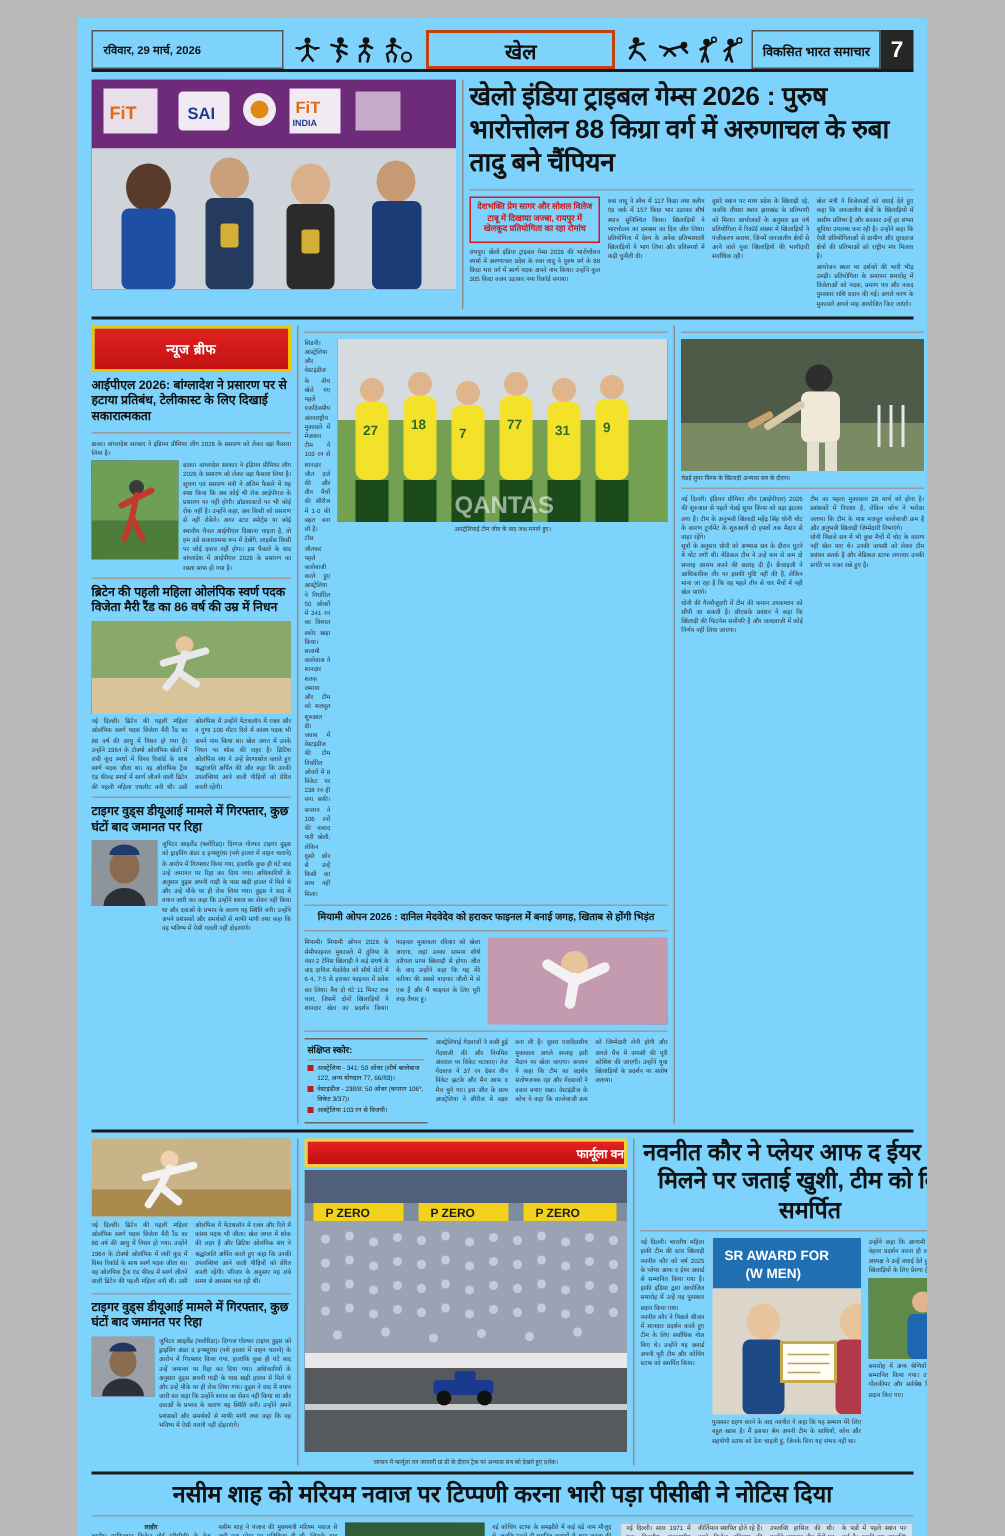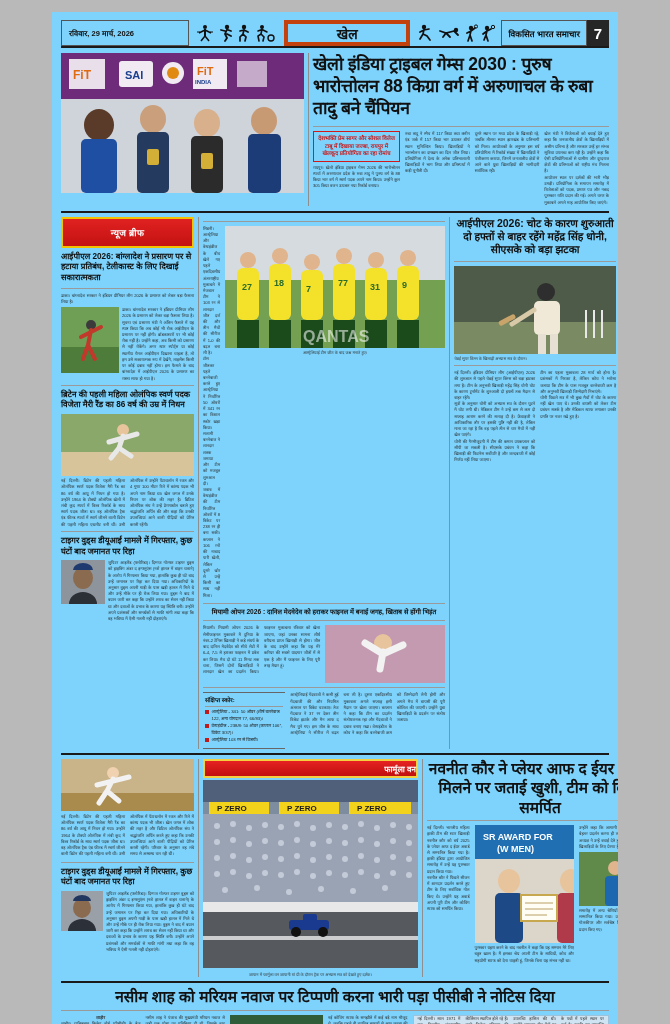--- a/index.html
+++ b/index.html
@@ -9,21 +9,21 @@
     position:relative;width:566px;height:1024px;margin:12px auto;
     background:#7dd3fc;overflow:hidden;box-sizing:border-box;
     padding:8px 9px 6px 9px;
   }
   
   .masthead{display:flex;align-items:stretch;height:26px;border-bottom:2.5px solid #1a1a1a;}
   .md-date{border:1px solid #555;padding:0 7px;display:flex;align-items:center;
            font-size:7.5px;font-weight:bold;color:#111;min-width:112px;}
   .md-icons{display:flex;align-items:center;gap:3px;padding:0 6px;flex:0 0 auto;}
   .md-icons svg{display:block;}
-  .md-title{border:4px solid #c2410c;flex:1;display:flex;align-items:center;justify-content:center;
+  .md-title{border:2px solid #c2410c;flex:1;display:flex;align-items:center;justify-content:center;
             font-size:14px;font-weight:bold;color:#111;margin:0 2px;}
   .md-brand{border:1px solid #555;display:flex;align-items:center;padding:0 6px;
             font-size:8.5px;font-weight:bold;color:#111;}
   .md-pageno{background:#262626;color:#fff;font-size:15px;font-weight:bold;
              display:flex;align-items:center;justify-content:center;width:22px;}
   
   .row{display:flex;}
   .col{box-sizing:border-box;}
   .vline{width:1px;background:#8e8e8e;margin:0 4px;flex:0 0 1px;}
   .hr-thin{height:1px;background:#9a9a9a;margin:4px 0;}
@@ -170,21 +170,21 @@
             <rect x="187" y="81" width="33" height="59" rx="5" fill="#1c3c78"></rect>
         </g>
         <g fill="#d4af37">
             <rect x="86" y="96" width="12" height="16" rx="2"></rect>
             <rect x="140" y="100" width="12" height="16" rx="2"></rect>
           </g>
       </svg>
     </div>
     <div class="vline"></div>
     <div class="col" style="flex:1;">
-      <div class="lead-head">खेलो इंडिया ट्राइबल गेम्स 2030 : पुरुष भारोत्तोलन 88 किग्रा वर्ग में अरुणाचल के रुबा तादु बने चैंपियन</div>
+      <div class="lead-head">खेलो इंडिया ट्राइबल गेम्स 2026 : पुरुष भारोत्तोलन 88 किग्रा वर्ग में अरुणाचल के रुबा तादु बने चैंपियन</div>
       <div style="height:3px;"></div>
       <div class="hr-thin"></div>
       <div class="row" style="gap:5px;">
         <div style="width:31%;">
           <div class="redbox">
             <div class="rb-txt">देशभक्ति प्रेम सागर और सोशल विलेज टाबू में दिखाया जज्बा, रायपुर में खेलकूद प्रतियोगिता का रहा रोमांच</div>
           </div>
           <div class="body-txt" style="margin-top:3px;">रायपुर। खेलो इंडिया ट्राइबल गेम्स 2026 की भारोत्तोलन स्पर्धा में अरुणाचल प्रदेश के रुबा तादु ने पुरुष वर्ग के 88 किग्रा भार वर्ग में स्वर्ण पदक अपने नाम किया। उन्होंने कुल 305 किग्रा वजन उठाकर नया रिकॉर्ड बनाया।</div>
         </div>
         <div style="width:23%;">
@@ -369,21 +369,20 @@
             <span>इस जीत के साथ आस्ट्रेलिया ने सीरीज में बढ़त बना ली है। दूसरा एकदिवसीय मुकाबला अगले सप्ताह इसी मैदान पर खेला जाएगा। कप्तान ने कहा कि टीम का प्रदर्शन संतोषजनक रहा और गेंदबाजों ने दबाव बनाए रखा।</span>
             <span>वेस्टइंडीज के कोच ने कहा कि बल्लेबाजी क्रम को जिम्मेदारी लेनी होगी और अगले मैच में वापसी की पूरी कोशिश की जाएगी। उन्होंने युवा खिलाड़ियों के प्रदर्शन पर संतोष जताया।</span>
           </div>
         </div>
       </div>
     </div>
 
     <div class="vline"></div>
 
     <div class="col" style="flex:1;">
-      <div class="head-m" style="text-align:center;">आईपीएल 2026: चोट के कारण शुरुआती दो हफ्तों से बाहर रहेंगे महेंद्र सिंह धोनी, सीएसके को बड़ा झटका</div>
       <div class="hr-thin"></div>
       <div class="photo tint-dark" style="width:100%;height:88px;">
         <svg width="162" height="88" viewBox="0 0 162 88" preserveAspectRatio="none">
           <rect width="162" height="88" fill="#4d5b48"></rect>
           <rect y="56" width="162" height="32" fill="#7a8a63"></rect>
           <g>
               <circle cx="92" cy="26" r="9" fill="#2e2e2e"></circle>
               <rect x="80" y="35" width="26" height="34" rx="5" fill="#f0e9d8"></rect>
              <path d="M80 44 L58 58" stroke="#d8c9a8" stroke-width="5" stroke-linecap="round"></path>
              <rect x="44" y="52" width="18" height="5" rx="2" fill="#c8a36a" transform="rotate(-28 52 54)"></rect>

